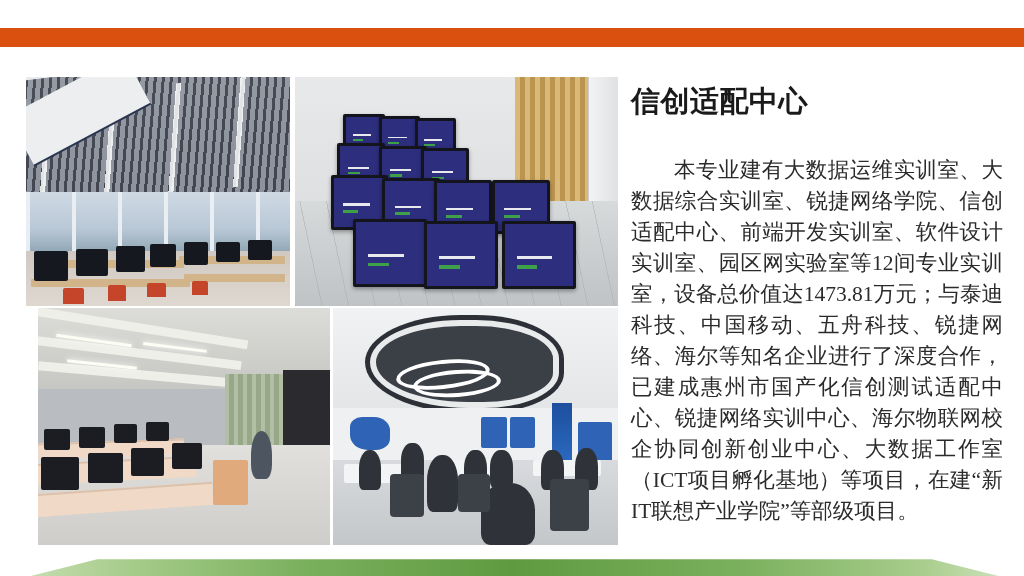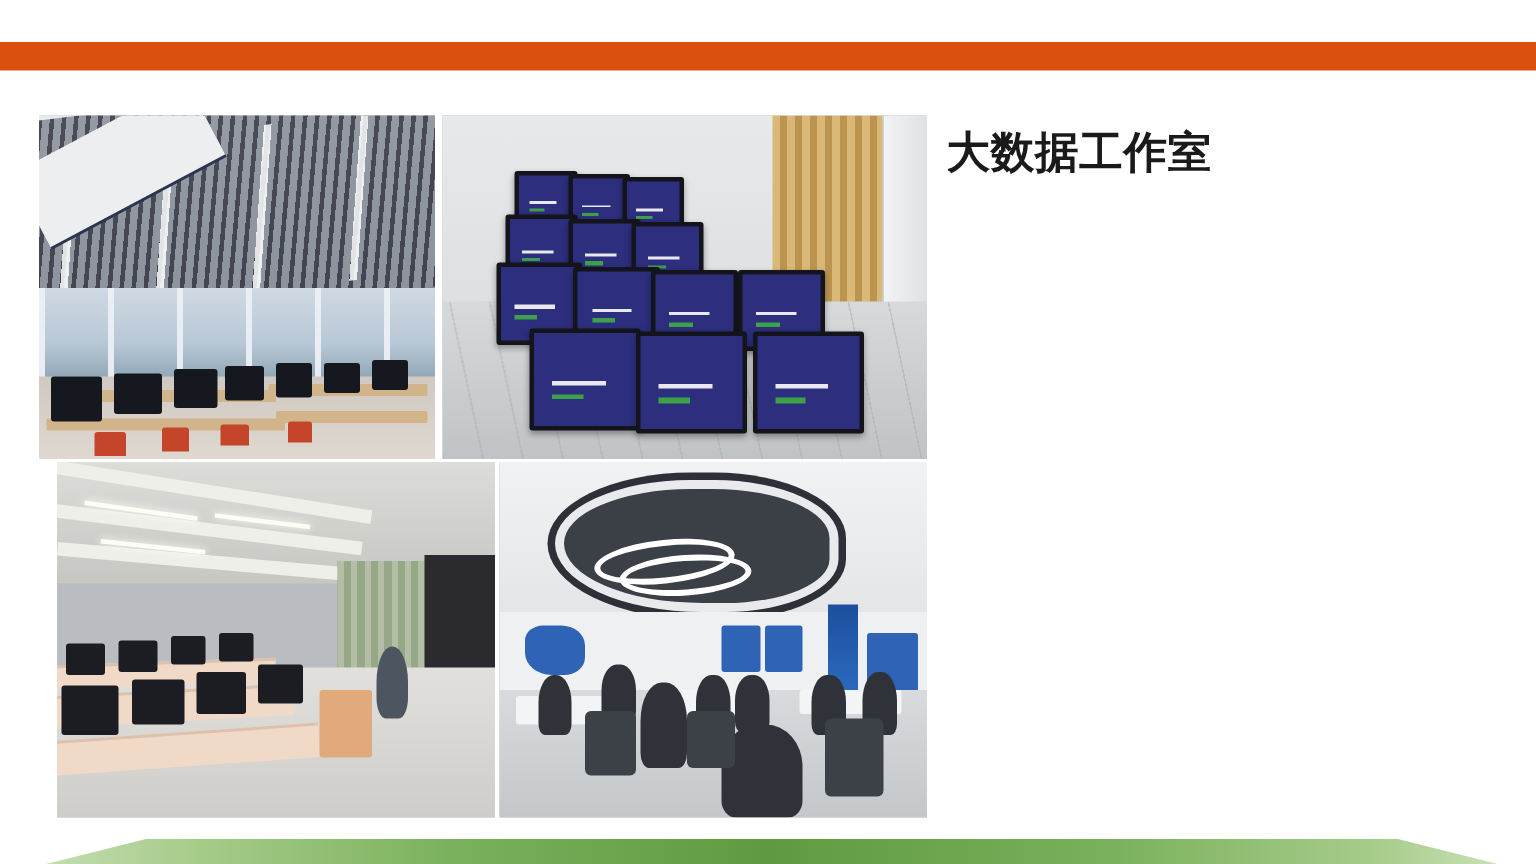--- a/index.html
+++ b/index.html
@@ -376,18 +376,19 @@
       <div class="ic-person" style="left:73%;top:60%;width:8%;height:17%;"></div>
       <div class="ic-person" style="left:85%;top:59%;width:8%;height:18%;"></div>
       <div class="ic-person" style="left:52%;top:74%;width:19%;height:26%;"></div>
 
       <div class="ic-chair" style="left:20%;top:70%;width:12%;height:18%;"></div>
       <div class="ic-chair" style="left:44%;top:70%;width:11%;height:16%;"></div>
       <div class="ic-chair" style="left:76%;top:72%;width:14%;height:22%;"></div>
     </div>
   </div>
 
-  <div id="body-title">大数据工作室</div>
-
+  <div id="body-title">信创适配中心</div>
+
+  <div id="body-paragraph">本专业建有大数据运维实训室、大数据综合实训室、锐捷网络学院、信创适配中心、前端开发实训室、软件设计实训室、园区网实验室等12间专业实训室，设备总价值达1473.81万元；与泰迪科技、中国移动、五舟科技、锐捷网络、海尔等知名企业进行了深度合作，已建成惠州市国产化信创测试适配中心、锐捷网络实训中心、海尔物联网校企协同创新创业中心、大数据工作室（ICT项目孵化基地）等项目，在建“新IT联想产业学院”等部级项目。</div>
 
   <div id="footer-ribbon"></div>
 
 </div>
 
 </body></html>

